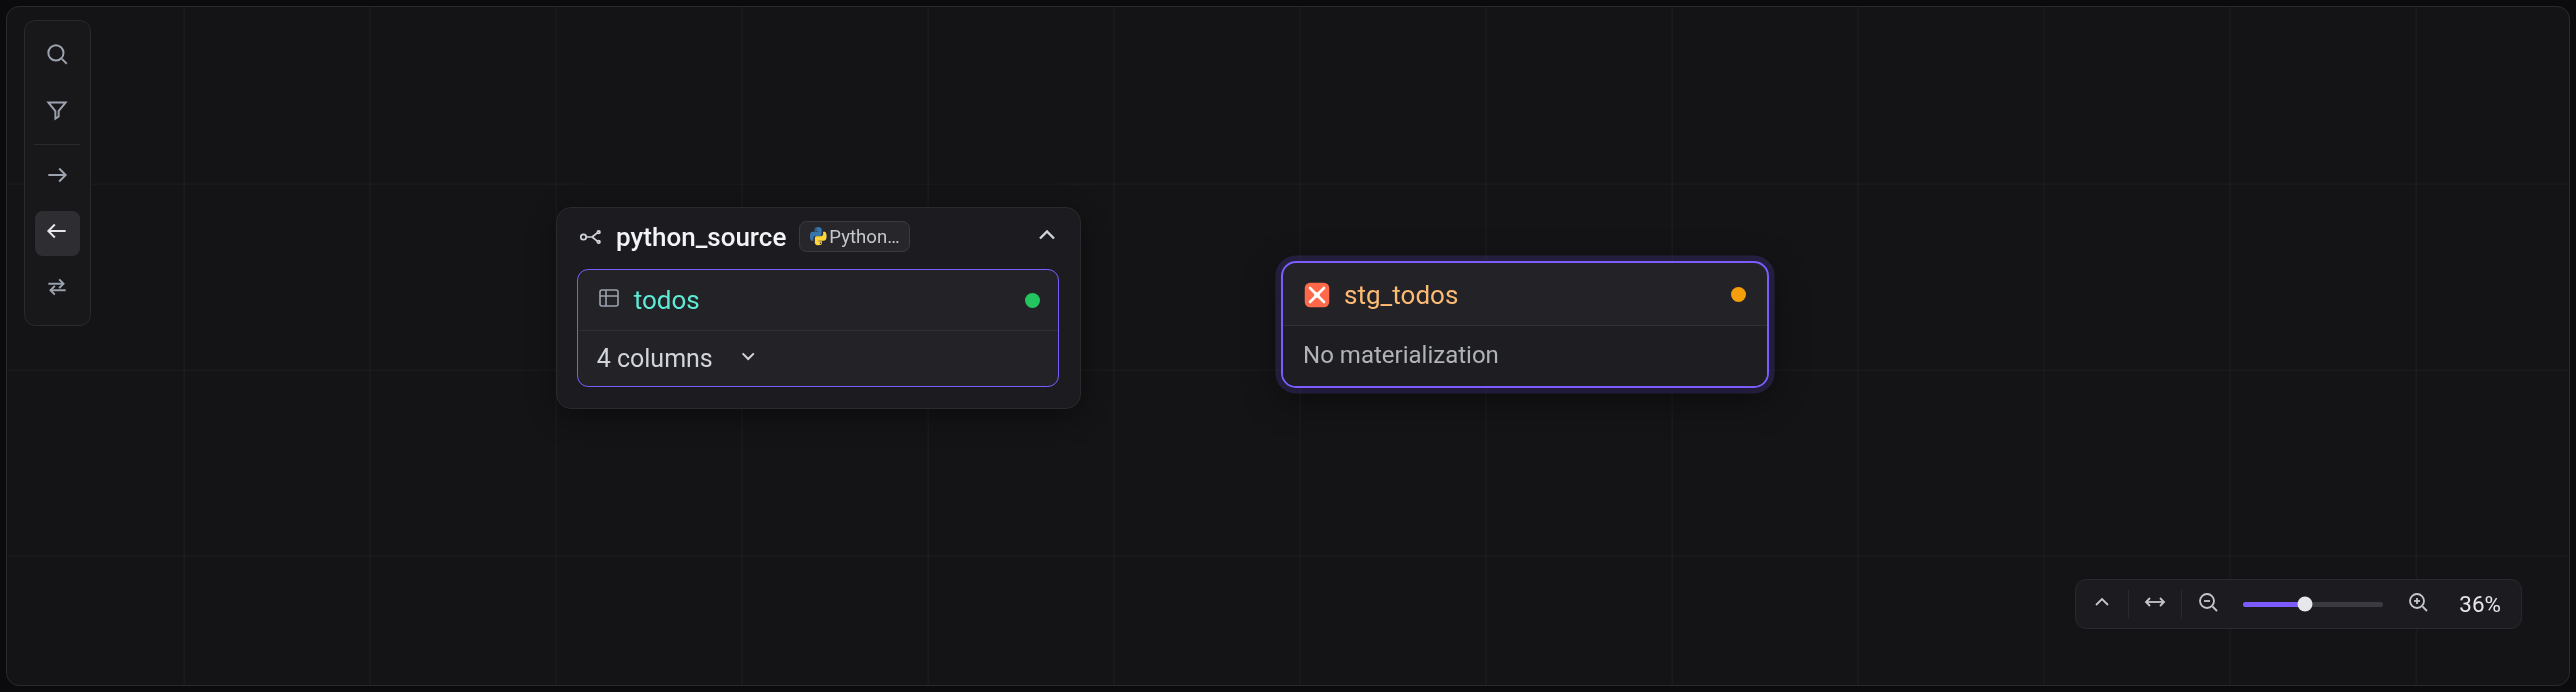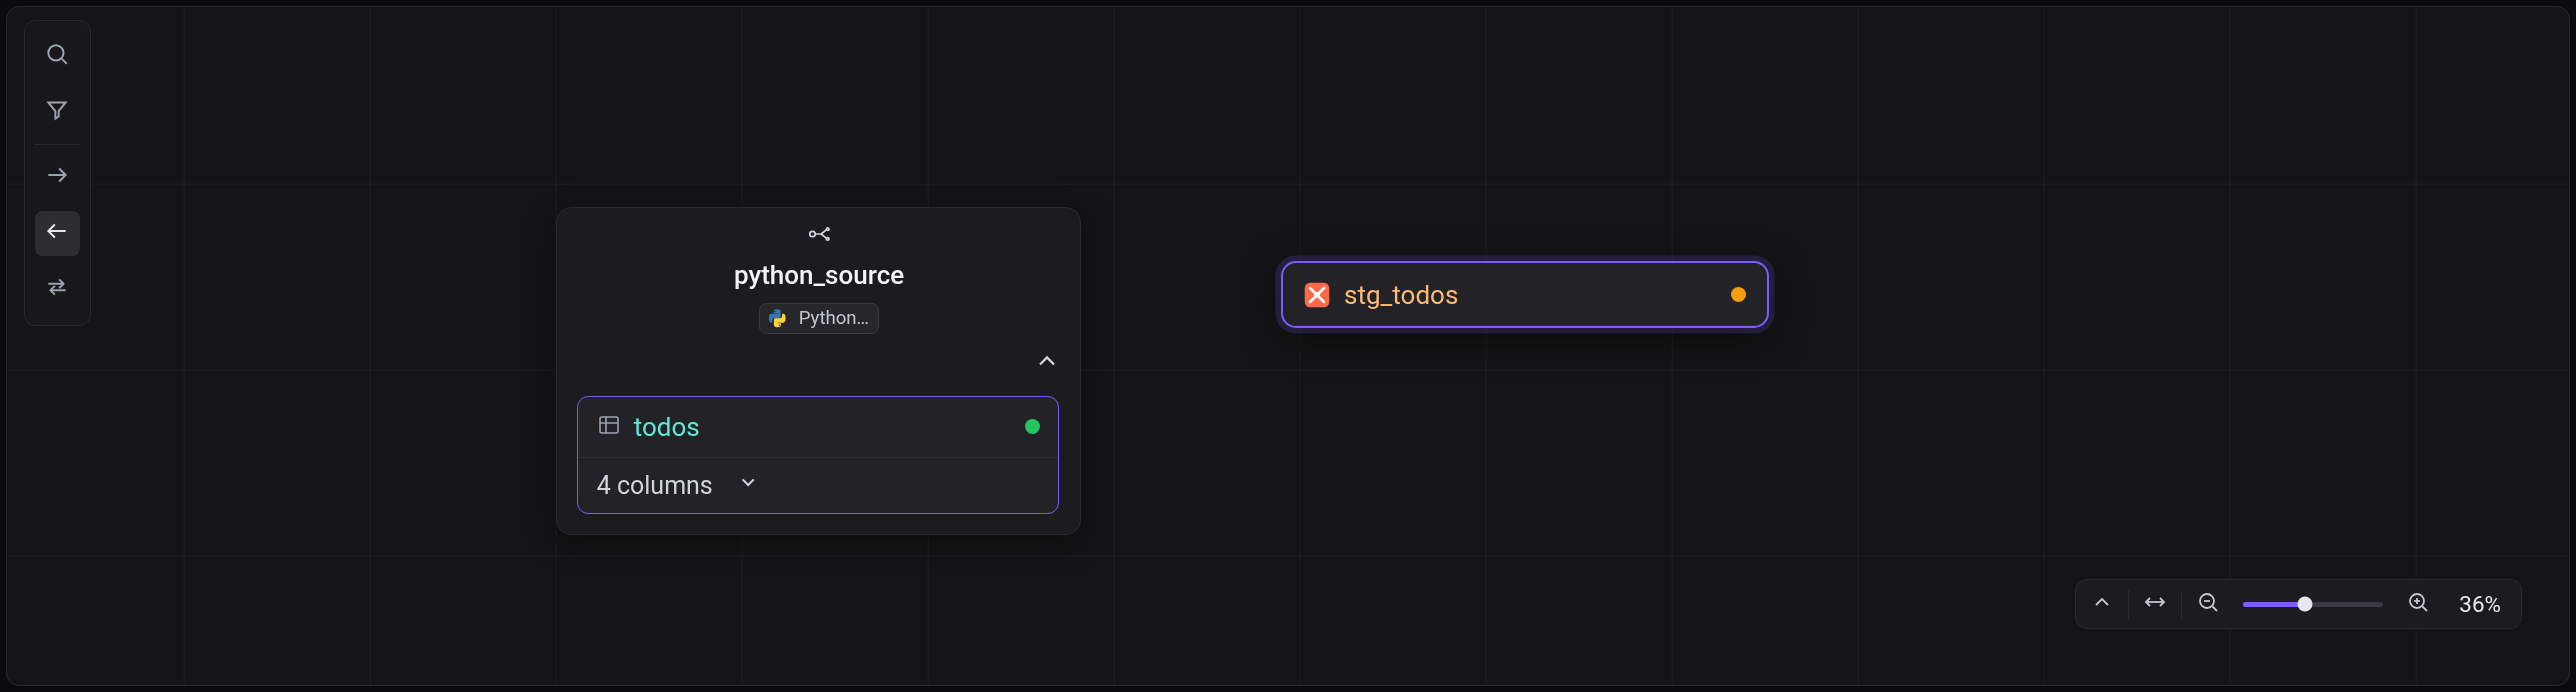--- a/index.html
+++ b/index.html
@@ -98,37 +98,36 @@
     border: 0.9px solid #2a2a2e;
     border-radius: 15px;
     box-shadow: 0 7.5px 28px rgba(0,0,0,0.4);
     z-index: 10;
   }
   .node-group-header {
     display: flex;
     align-items: center;
     padding: 13px 18.6px 11.2px 20.5px;
     gap: 13px;
-    flex-direction: column;
   }
   .source-icon {
     color: #d1d5db;
     display: flex;
     align-items: center;
   }
   .source-icon svg { width: 26px; height: 26px; stroke: currentColor; fill: none; stroke-width: 1.6; }
   .node-group-title {
     font-size: 26px;
     color: #f3f4f6;
     font-weight: 500;
   }
   .tag-pill {
     display: flex;
     align-items: center;
-    gap: 11px;
+    gap: 1px;
     background: #26262b;
     border: 0.9px solid #3a3a40;
     border-radius: 7.5px;
     padding: 3.7px 9.3px 3.7px 7.5px;
     font-size: 18.6px;
     color: #c4c7cc;
     max-width: 121px;
     overflow: hidden;
     white-space: nowrap;
     justify-content: center;
@@ -373,20 +372,21 @@
         <span class="dbt-icon">
           <svg viewBox="0 0 32 32">
               <rect x="2" y="2" width="28" height="28" rx="6" fill="#ff694a"></rect>
               <path d="M8 8 L24 24 M24 8 L8 24" stroke="#fff" stroke-width="3" stroke-linecap="round"></path>
               <circle cx="16" cy="16" r="3.2" fill="#fff"></circle>
             </svg>
         </span>
         <span class="node-single-title">stg_todos</span>
         <span class="status-dot dot-amber" style="margin-left:auto"></span>
       </div>
+      <div class="node-single-body">No materialization</div>
     </div>
 
   </div>
 
   <div class="zoom-bar">
     <div class="zoom-btn">
       <span><svg viewBox="0 0 24 24">
             <polyline points="6 15 12 9 18 15"></polyline>
           </svg></span>
     </div>

